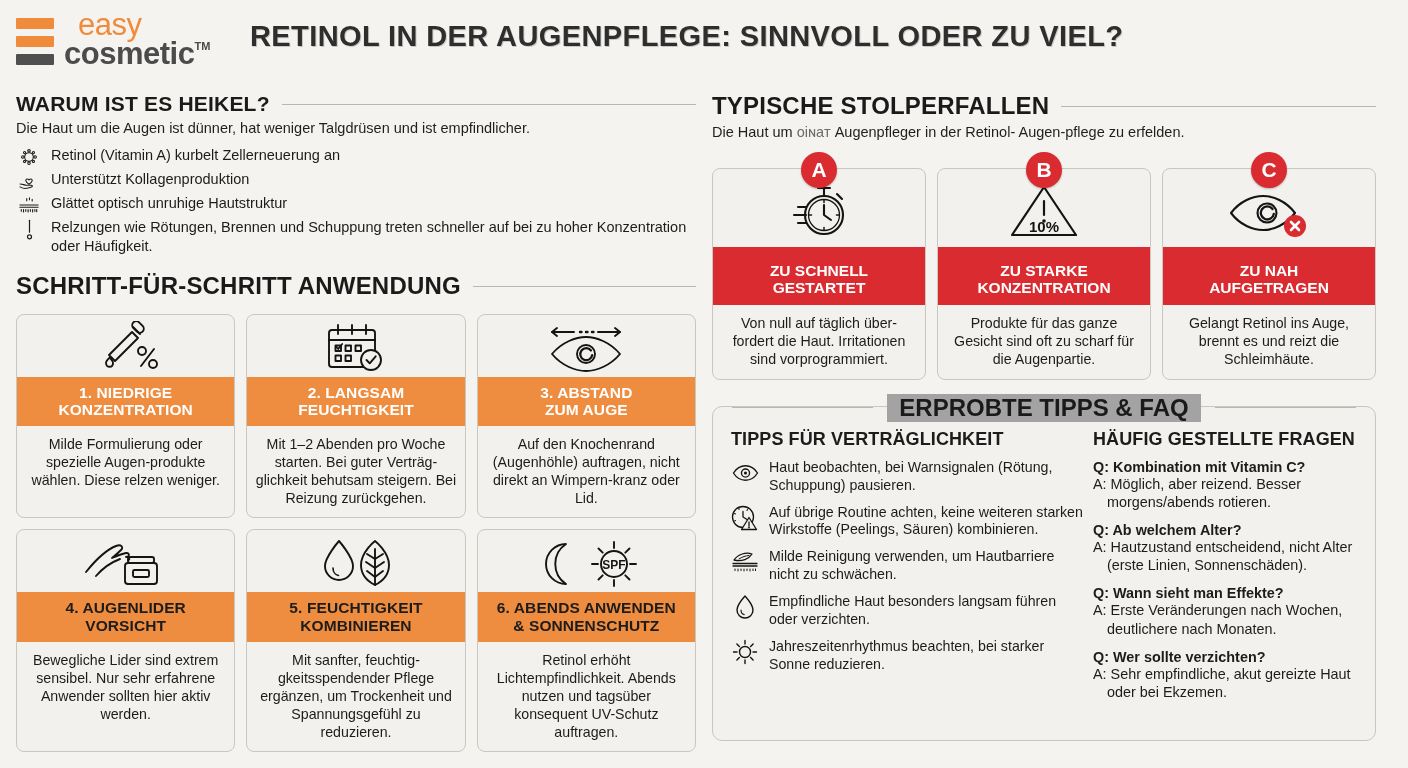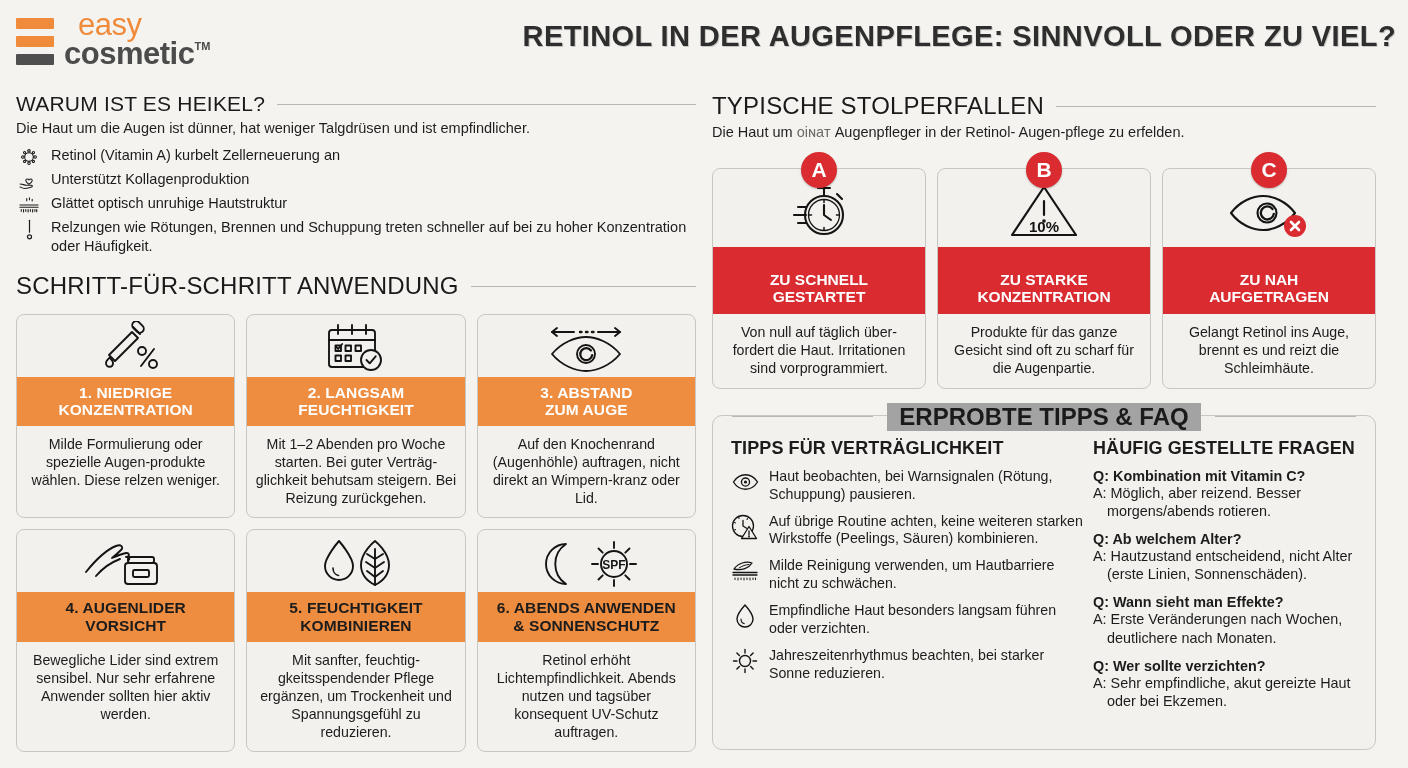--- a/index.html
+++ b/index.html
@@ -18,33 +18,33 @@
   .logo-bars { display: flex; flex-direction: column; gap: 7px; padding-top: 3px; }
   .logo-bars i { display: block; width: 38px; height: 11px; background: #f08b3c; border-radius: 1px; }
   .logo-bars i.dark { background: #4f4f4f; }
   .logo-words { line-height: 0.92; }
   .logo-easy { font-size: 31px; font-weight: normal; color: #f08b3c; letter-spacing: -0.5px; display: block; margin-left: 14px;}
   .logo-cos { font-size: 31px; font-weight: bold; color: #4b4b4b; letter-spacing: -0.5px; display: inline-block; }
   .logo-tm { font-size: 11px; font-weight: bold; color: #4b4b4b; vertical-align: 14px; }
 
   .main-title {
     position: absolute; left: 250px; right: 12px; top: 20px;
-    text-align: right;
+    text-align: left;
     font-size: 29px; font-weight: bold; letter-spacing: 0.4px;
     color: #2e2e2e;
     text-shadow: 1px 1px 0 rgba(0,0,0,0.18);
   }
 
   
   .col-left  { position: absolute; left: 16px;  top: 92px; width: 680px; }
   .col-right { position: absolute; left: 712px; top: 92px; width: 664px; }
 
   
   .sec-head { display: flex; align-items: center; gap: 12px; }
-  .sec-head .txt { font-size: 21px; font-weight: normal; letter-spacing: 0.2px; white-space: nowrap; color: #1a1a1a; }
+  .sec-head .txt { font-size: 21px; font-weight: bold; letter-spacing: 0.2px; white-space: nowrap; color: #1a1a1a; }
   .sec-head .rule { flex: 1; height: 1px; background: #b9b7b0; }
   .sec-head.big .txt { font-size: 24px; }
 
   .sec-sub { font-size: 14.5px; margin-top: 4px; color: #1f1f1f; }
   .sec-sub .faint { color: #6d6b66; }
 
   
   .bullets { margin-top: 10px; }
   .bullet { display: flex; align-items: flex-start; gap: 9px; margin-bottom: 3px; }
   .bullet .ic { flex: 0 0 26px; width: 26px; height: 21px; display: flex; align-items: center; justify-content: center; }
@@ -80,21 +80,21 @@
     width: 36px; height: 36px; border-radius: 50%;
     background: #d92b30; color: #fff;
     font-size: 21px; font-weight: bold;
     display: flex; align-items: center; justify-content: center;
     box-shadow: 0 1px 2px rgba(0,0,0,.25);
     z-index: 3;
   }
   .pf .icon-zone { height: 78px; display: flex; align-items: flex-end; justify-content: center; padding-bottom: 6px; }
   .pf .band {
     background: #d92b30; color: #fff; text-align: center;
-    font-weight: bold; font-size: 15.5px; line-height: 1.12; padding: 24px 4px 8px;
+    font-weight: bold; font-size: 15.5px; line-height: 1.12; padding: 15px 4px 8px;
   }
   .pf .body { text-align: center; font-size: 14.2px; line-height: 1.27; padding: 9px 8px 11px; }
 
   
   .tipsfaq { margin-top: 26px; position: relative; }
   .tipsfaq-head {
     position: absolute; left: 0; right: 0; top: -12px;
     display: flex; align-items: center; gap: 14px; z-index: 4;
     padding: 0 20px;
   }

